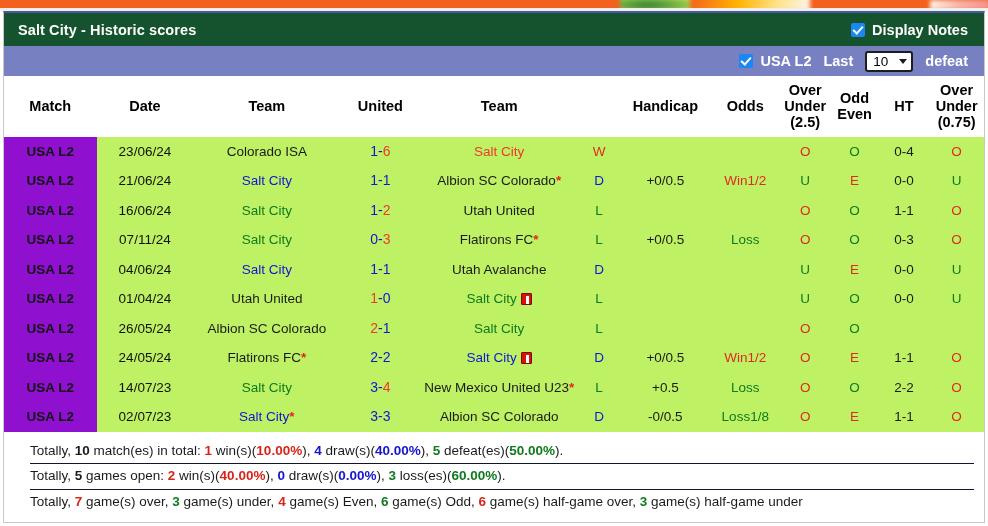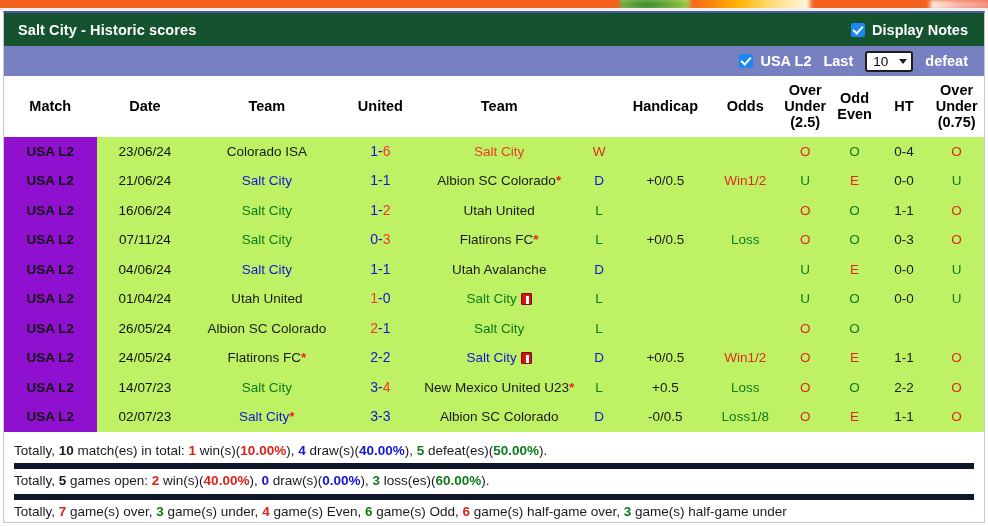--- a/index.html
+++ b/index.html
@@ -134,23 +134,23 @@
   }
   .redcard::after {
     content: ""; position: absolute; left: 4px; top: 2px;
     width: 3px; height: 8px; background: #ffffff;
   }
 
   
   .notes { padding: 7px 10px 0 10px; background: #fff; }
   .notes .line {
     font-size: 13.5px; color: #1b1b1b; line-height: 1.0;
-    padding: 5px 0 6px 0; white-space: nowrap;
-  }
-  .notes .line + .line { border-top: 6px solid #0f172a; }
+    padding: 5px 0 6px 0; white-space: nowrap; margin-left: 16px;
+  }
+  .notes .line + .line { border-top: 1px solid #0f172a; }
   .b { font-weight: bold; }
   .n-red   { color: #d8241a; font-weight: bold; }
   .n-blue  { color: #1414d2; font-weight: bold; }
   .n-green { color: #0f7a1e; font-weight: bold; }
 </style>
 </head>
 <body>
 
 <div id="app">
 

